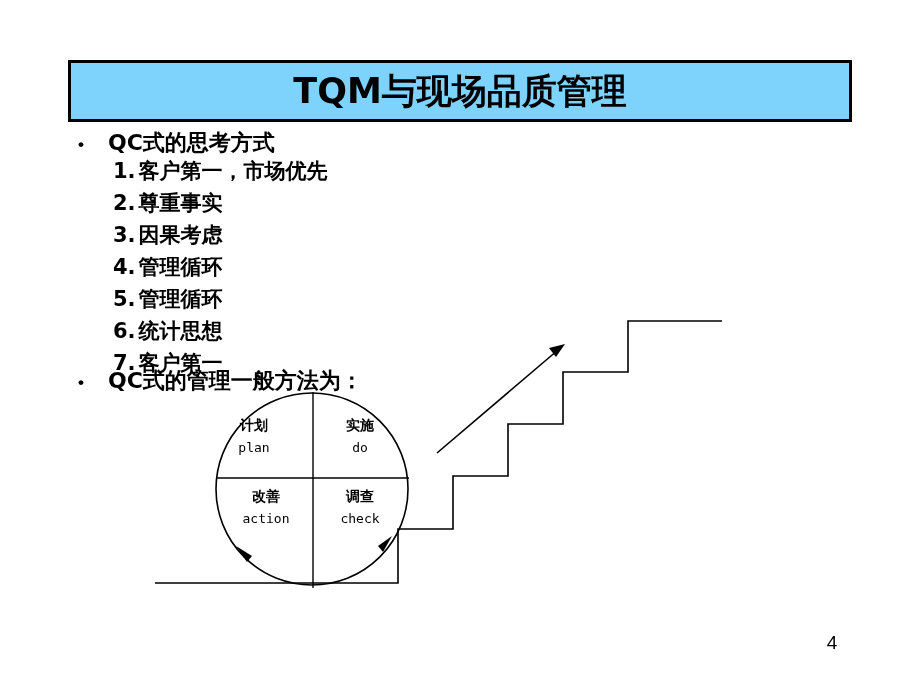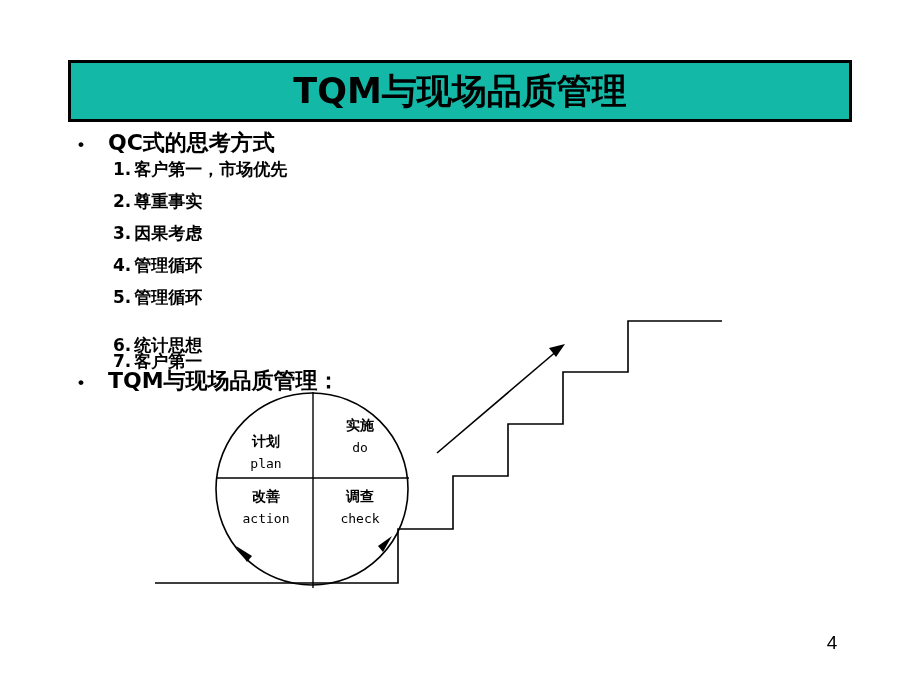--- a/index.html
+++ b/index.html
@@ -22,21 +22,21 @@
 
   
   #title-box {
     position: absolute;
     left: 68px;
     top: 60px;
     width: 784px;
     height: 62px;
     border: 3px solid #000000;
     box-sizing: border-box;
-    background: #14b8a6;
+    background: #7dd3fc;
   }
   #title-text {
     position: absolute;
     left: 0;
     top: 0;
     width: 100%;
     height: 100%;
     display: flex;
     align-items: center;
     justify-content: center;
@@ -66,21 +66,21 @@
     font-family: "DejaVu Sans", "Liberation Sans", sans-serif;
     font-size: 22px;
     font-weight: bold;
     line-height: 1;
   }
   .num-row {
     position: absolute;
     left: 113px;
     white-space: nowrap;
     font-family: "DejaVu Sans", "Liberation Sans", sans-serif;
-    font-size: 17px;
+    font-size: 21px;
     font-weight: bold;
     line-height: 1;
   }
   .num-idx { margin-right: 3px; }
 
   
   #diagram {
     position: absolute;
     left: 0;
     top: 0;
@@ -140,51 +140,51 @@
   </div>
   <div class="num-row" style="top:225px;">
     <span class="num-idx">3.</span><span>因果考虑</span>
   </div>
   <div class="num-row" style="top:257px;">
     <span class="num-idx">4.</span><span>管理循环</span>
   </div>
   <div class="num-row" style="top:289px;">
     <span class="num-idx">5.</span><span>管理循环</span>
   </div>
-  <div class="num-row" style="top:337px;">
+  <div class="num-row" style="top:321px;">
     <span class="num-idx">6.</span><span>统计思想</span>
   </div>
   <div class="num-row" style="top:353px;">
     <span class="num-idx">7.</span><span>客户第一</span>
   </div>
 
   <div class="bullet-row" style="left:78px; top:370px;">
     <span class="bullet-dot">•</span>
-    <span class="bullet-label">TQM与现场品质管理：</span>
+    <span class="bullet-label">QC式的管理一般方法为：</span>
   </div>
 
   <svg id="diagram" viewBox="0 0 920 690">
 
     <polyline points="155,583 398,583 398,529 453,529 453,476 508,476 508,424 563,424 563,372 628,372 628,321 722,321" fill="none" stroke="#000000" stroke-width="1.6" stroke-linejoin="miter"></polyline>
 
     <g>
       <line x1="437" y1="453" x2="558" y2="350" stroke="#000000" stroke-width="1.6"></line>
       <polygon points="565,344 549,348 556,357" fill="#000000"></polygon>
     </g>
 
     <circle cx="312" cy="489" r="96" fill="none" stroke="#000000" stroke-width="1.6"></circle>
 
     <line x1="216" y1="478" x2="409" y2="478" stroke="#000000" stroke-width="1.4"></line>
     <line x1="313" y1="392" x2="313" y2="588" stroke="#000000" stroke-width="1.4"></line>
 
     <polygon points="236,546 252,556 247,562" fill="#000000"></polygon>
     <polygon points="392,536 378,546 383,552" fill="#000000"></polygon>
   </svg>
 
-  <div class="q-label" style="left:228px; top:418px; width:76px;margin-top:16px;">
+  <div class="q-label" style="left:216px; top:418px; width:76px;">
     <div class="q-cn">计划</div>
     <div class="q-en">plan</div>
   </div>
 
   <div class="q-label" style="left:322px; top:418px; width:76px;">
     <div class="q-cn">实施</div>
     <div class="q-en">do</div>
   </div>
 
   <div class="q-label" style="left:322px; top:489px; width:76px;">

